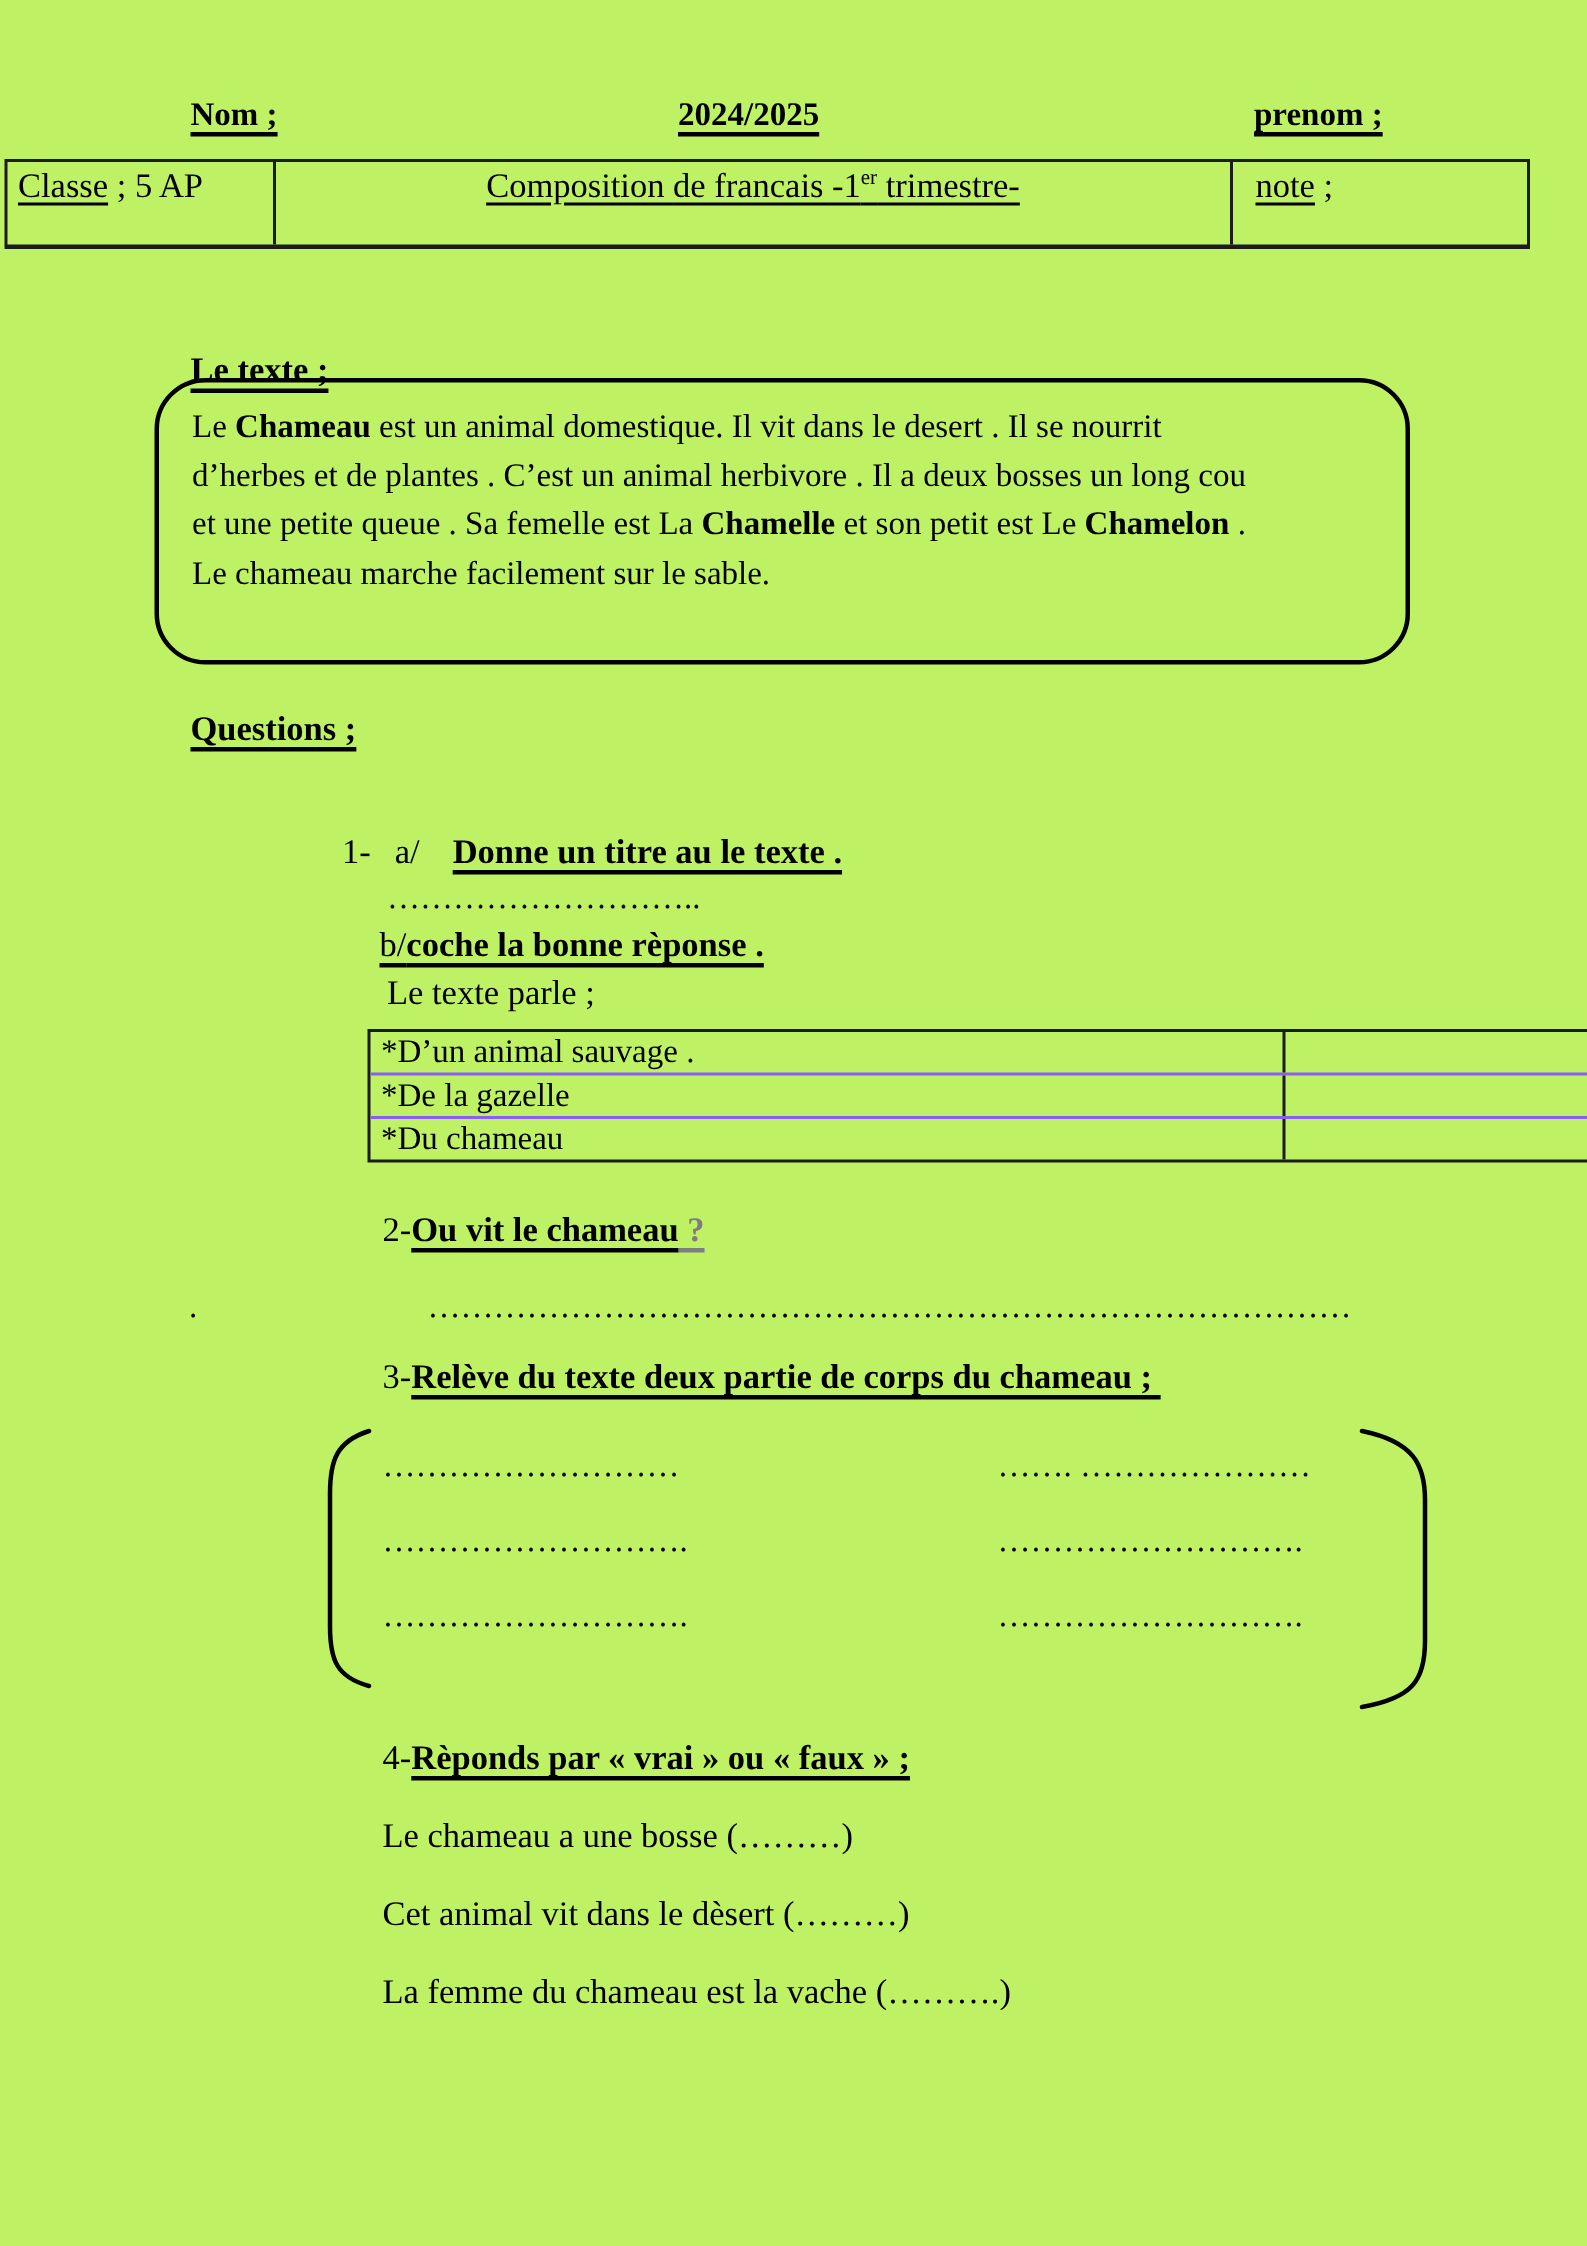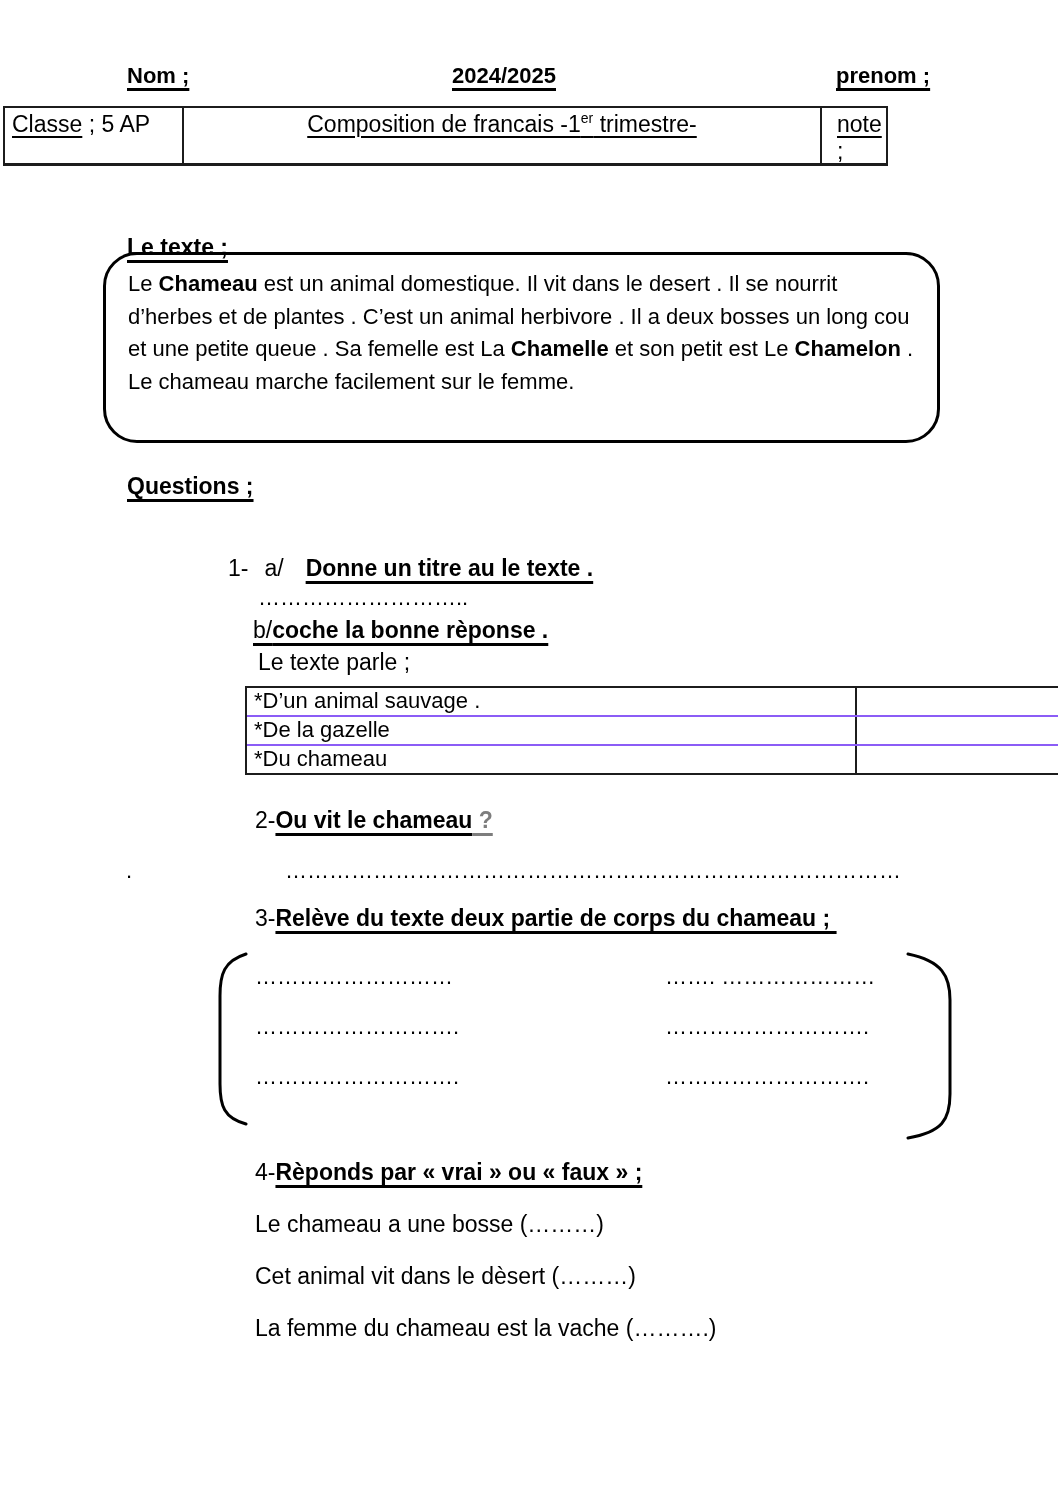--- a/index.html
+++ b/index.html
@@ -1,31 +1,31 @@
 <!DOCTYPE html>
 <html><head>
 <meta charset="utf-8">
 <style>
   html,body{margin:0;padding:0;background:#e8e8e8;}
   .page{
-    position:relative;width:1058px;height:1497px;background:#ffffff;
-    font-family:Liberation Sans, sans-serif;color:#000;
+    position:relative;width:1058px;height:1497px;background:#bef264;
+    font-family:Liberation Serif, serif;color:#000;
     margin:0 auto;overflow:hidden;
   }
   .abs{position:absolute;white-space:pre;}
   .t23{font-size:23px;}
   .t22{font-size:22px;}
   .b{font-weight:bold;}
   .u{text-decoration:underline;text-underline-offset:4px;text-decoration-thickness:2px;}
   .bu{font-weight:bold;text-decoration:underline;text-underline-offset:5px;text-decoration-thickness:2.5px;}
   .gray{color:#7d7d7d;}
 
   
   .info-table{
-    position:absolute;left:3px;top:106px;width:885px;height:60px;
+    position:absolute;left:3px;top:106px;width:1017px;height:60px;
     border:2px solid #1c1c1c;border-bottom-width:3px;box-sizing:border-box;
     display:flex;
   }
   .it-c1{width:179px;border-right:2px solid #1c1c1c;box-sizing:border-box;padding:3px 0 0 7px;font-size:23px;}
   .it-c2{width:638px;border-right:2px solid #1c1c1c;box-sizing:border-box;padding-top:3px;font-size:23px;text-align:center;}
   .it-c3{flex:1;padding:3px 0 0 15px;font-size:23px;}
   .sup{font-size:14px;vertical-align:super;line-height:0;text-align:center;}
 
   
   .texte-box{
@@ -59,21 +59,21 @@
     <div class="it-c2"><span class="u"><span>Composition de francais -1</span><span class="sup">er</span><span> trimestre-</span></span></div>
     <div class="it-c3"><span class="u">note</span><span> ;</span></div>
   </div>
 
   <span class="abs bu t23" style="left:127px;top:234px;">Le texte ;</span>
 
   <div class="texte-box">
     <div><span>Le </span><span class="b">Chameau</span><span> est un animal domestique. Il vit dans le desert . Il se nourrit</span></div>
     <div><span>d’herbes et de plantes . C’est un animal herbivore . Il a deux bosses un long cou</span></div>
     <div><span>et une petite queue . Sa femelle est La </span><span class="b">Chamelle</span><span> et son petit est Le </span><span class="b">Chamelon</span><span> .</span></div>
-    <div><span>Le chameau marche facilement sur le femme.</span></div>
+    <div><span>Le chameau marche facilement sur le sable.</span></div>
   </div>
 
   <span class="abs bu t23" style="left:127px;top:473px;">Questions ;</span>
 
 
   <div class="abs t23" style="left:228px;top:555px;"><span>1-</span><span style="margin-left:16px;">a/</span><span class="bu" style="margin-left:22px;">Donne un titre au le texte .</span></div>
 
   <span class="abs t22" style="left:258px;top:585px;">………………………..</span>
 
   <div class="abs t23 u" style="left:253px;top:617px;text-underline-offset:5px;text-decoration-thickness:2.5px;"><span>b/</span><span class="b">coche la bonne rèponse .</span></div>

